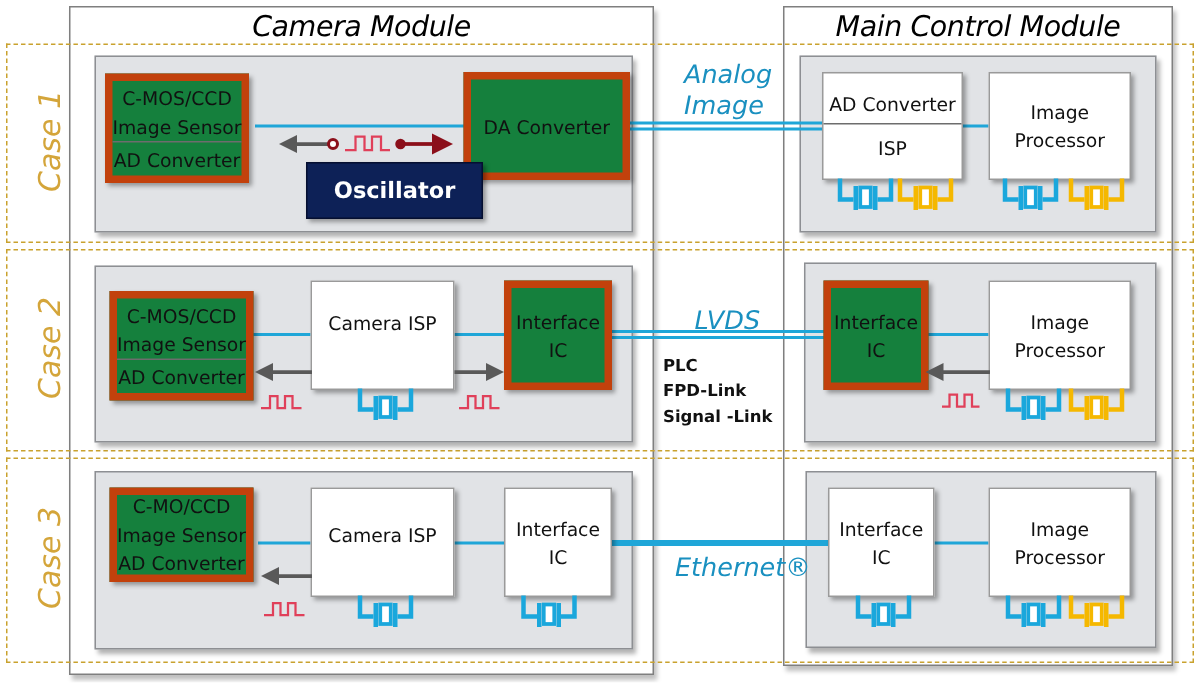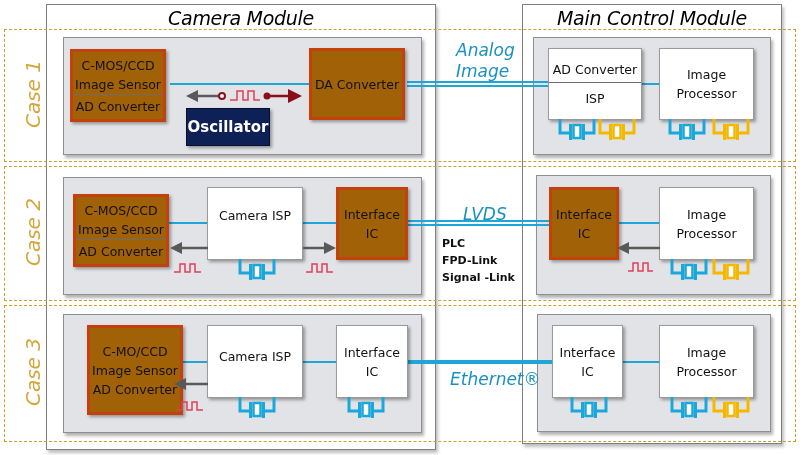--- a/index.html
+++ b/index.html
@@ -3,21 +3,21 @@
 <meta charset="utf-8">
 <style>
   html, body { margin:0; padding:0; background:#ffffff; }
   body { width:800px; height:455px; position:relative; overflow:hidden; font-family:"DejaVu Sans", sans-serif; }
   .module-frame { position:absolute; border:1.5px solid #7f7f7f; background:#ffffff; box-shadow:2px 3px 3px rgba(0,0,0,0.25); }
   .module-title { position:absolute; left:0; right:0; text-align:center; font-style:italic; font-weight:normal; font-size:19px; color:#000; font-family:"DejaVu Sans", sans-serif; letter-spacing:-0.3px; }
   .case-band { position:absolute; border:1.5px dashed #c9a22e; }
   .case-label { position:absolute; font-style:italic; color:#d4a53a; font-size:20px; transform:rotate(-90deg); transform-origin:center center; white-space:nowrap; width:80px; text-align:center; }
   .panel { position:absolute; background:#e1e3e6; border:1px solid #8d8f93; box-shadow:2px 3px 3px rgba(0,0,0,0.3); }
   .blk { position:absolute; display:flex; flex-direction:column; align-items:center; justify-content:center; text-align:center; font-size:12.5px; line-height:19px; color:#111; box-shadow:2px 2px 3px rgba(0,0,0,0.35); box-sizing:border-box; }
-  .blk.gray { background:#a16207; border:3px solid #c2410c; }
+  .blk.gray { background:#15803d; border:5px solid #c2410c; }
   .blk.white { background:#ffffff; border:1px solid #9a9a9a; }
   .blk.navy { background:#0d2157; color:#ffffff; font-weight:bold; font-size:15px; border:1px solid #050f30; }
   .divline { width:100%; border-top:1px solid #6d6d6d; }
   .wire { position:absolute; background:#1fa6d8; }
   .link-label { position:absolute; font-style:italic; color:#1a90c0; font-size:17px; }
   .proto { position:absolute; font-size:11px; color:#111; line-height:17px; font-weight:bold; }
   svg { position:absolute; overflow:visible; }
 </style>
 </head>
 <body>
@@ -45,25 +45,25 @@
 <div class="wire" style="left:407px;top:85px;width:142px;height:2px;"></div>
 <div class="wire" style="left:640px;top:83px;width:22px;height:2px;"></div>
 
 <div class="blk gray" style="left:70px;top:49px;width:96px;height:73px;">
   <span>C-MOS/CCD</span>
   <span>Image Sensor</span>
   <div class="divline"></div>
   <span style="margin-top:2px;">AD Converter</span>
 </div>
 
-<div class="blk gray" style="left:309px;top:48px;width:96px;height:72px;">
+<div class="blk gray" style="left:309px;top:48px;width:111px;height:72px;">
   <span>DA Converter</span>
 </div>
 
-<div class="blk navy" style="left:186px;top:108px;width:84px;height:38px;">
+<div class="blk navy" style="left:204px;top:108px;width:118px;height:38px;">
   <span>Oscillator</span>
 </div>
 
 <svg style="left:180px;top:88px;" width="130" height="20">
   <g>
     <polygon points="6,8 18,2 18,14" fill="#595959"></polygon>
     <line x1="16" y1="8" x2="40" y2="8" stroke="#595959" stroke-width="2.5"></line>
   </g>
   <circle cx="42" cy="8" r="3" fill="#fff" stroke="#8b0f1a" stroke-width="2"></circle>
   <polyline points="50,12 57,12 57,3 63,3 63,12 68,12 68,3 74,3 74,12 80,12" fill="none" stroke="#e0405a" stroke-width="1.5"></polyline>
@@ -149,21 +149,21 @@
 </svg>
 
 <div class="panel" style="left:63px;top:314px;width:357px;height:117px;"></div>
 <div class="panel" style="left:537px;top:314px;width:232px;height:116px;"></div>
 
 <div class="wire" style="left:172px;top:361px;width:36px;height:2px;"></div>
 <div class="wire" style="left:302px;top:361px;width:36px;height:2px;"></div>
 <div class="wire" style="left:407px;top:360px;width:146px;height:4px;"></div>
 <div class="wire" style="left:622px;top:361px;width:40px;height:2px;"></div>
 
-<div class="blk gray" style="left:87px;top:325px;width:96px;height:90px;">
+<div class="blk gray" style="left:73px;top:325px;width:96px;height:63px;">
   <span>C-MO/CCD</span>
   <span>Image Sensor</span>
   <span>AD Converter</span>
 </div>
 <div class="blk white" style="left:207px;top:325px;width:96px;height:73px;">
   <span style="margin-top:-10px;">Camera ISP</span>
 </div>
 <div class="blk white" style="left:336px;top:325px;width:72px;height:73px;">
   <span>Interface</span>
   <span>IC</span>

